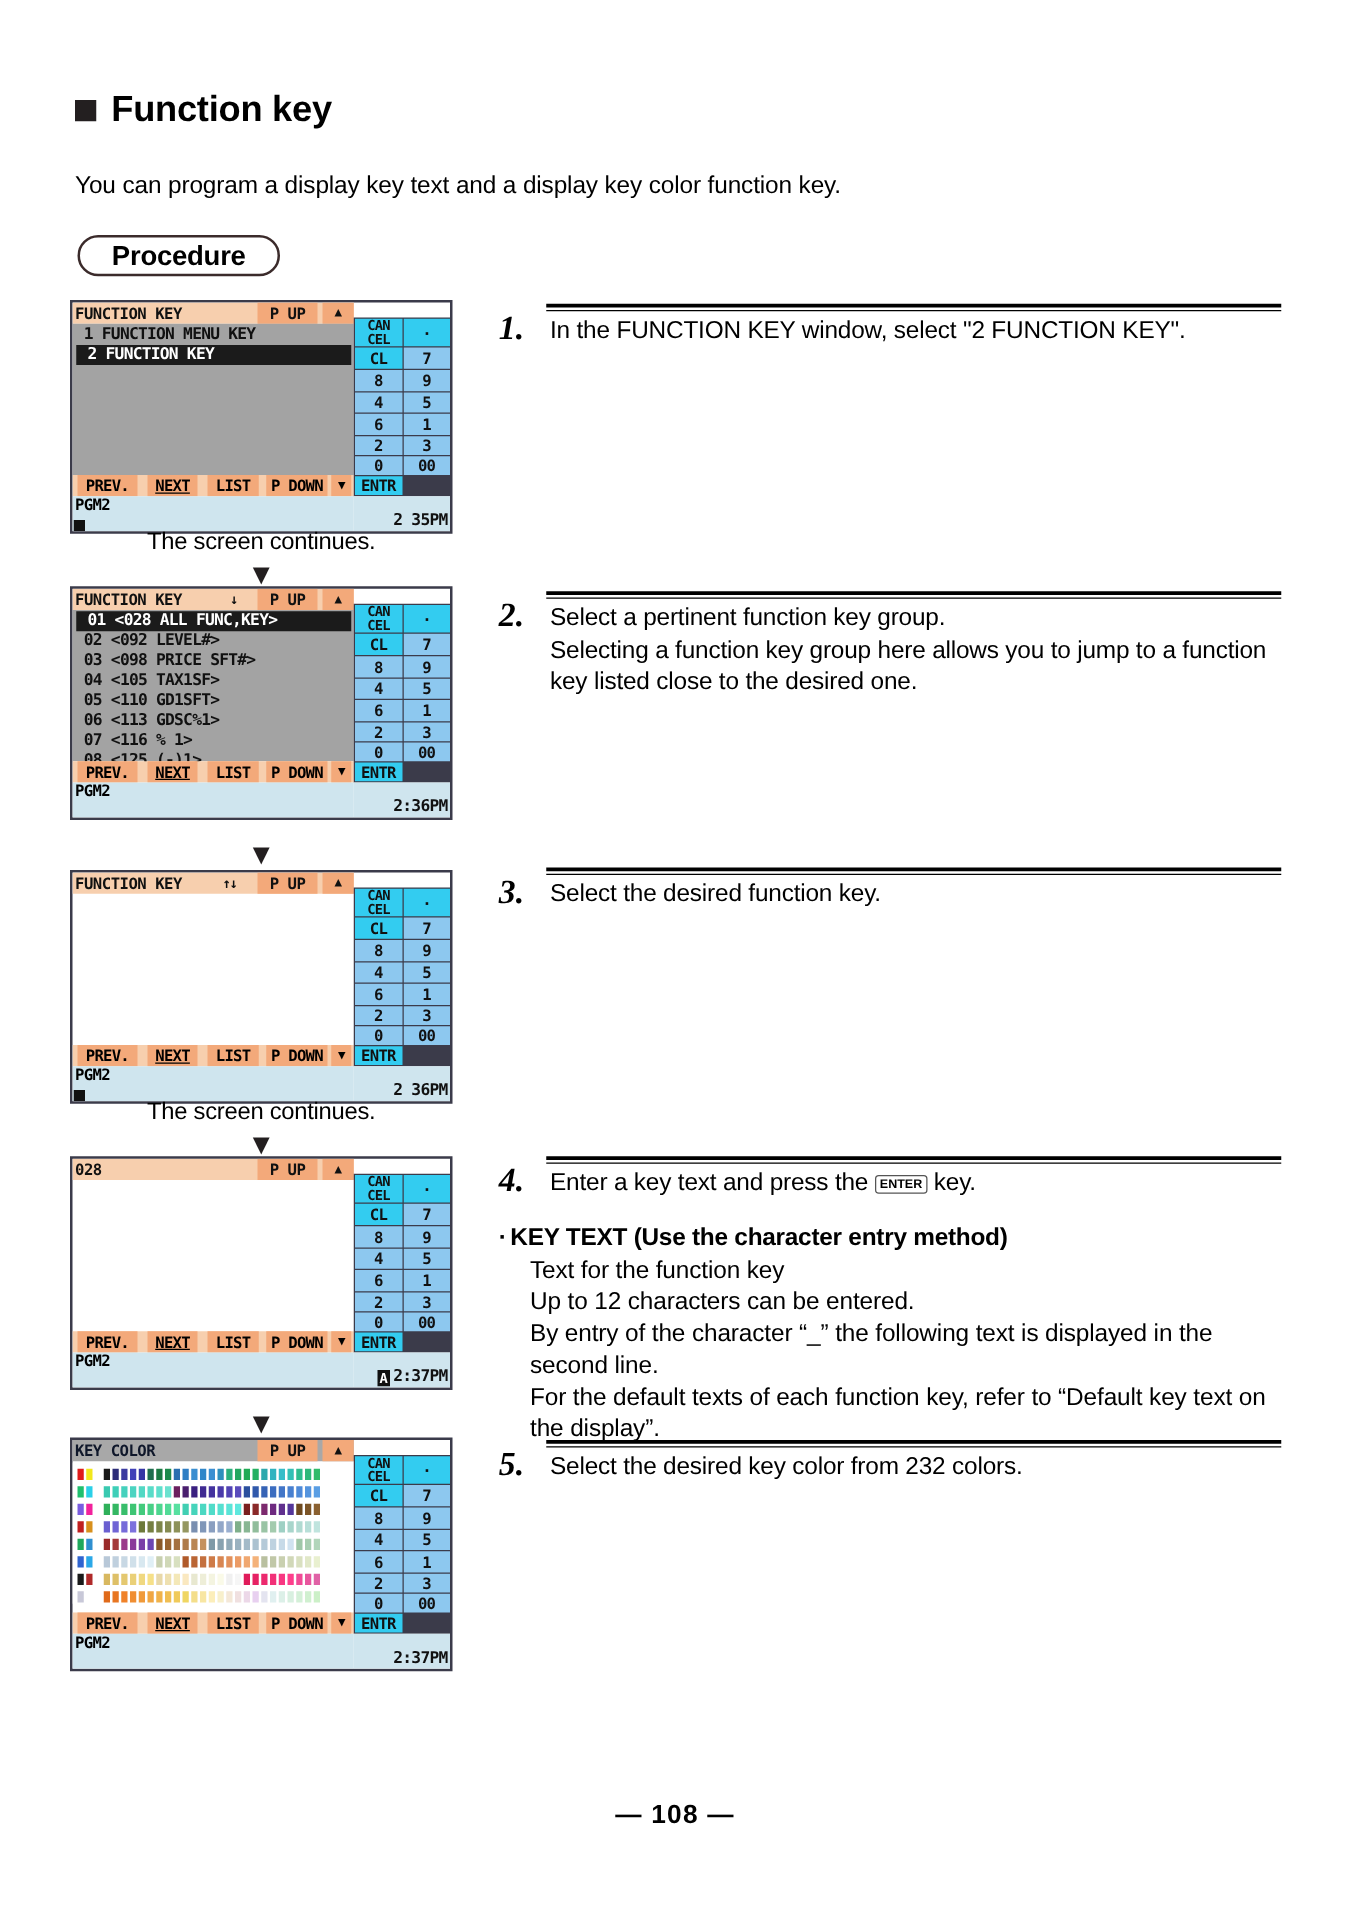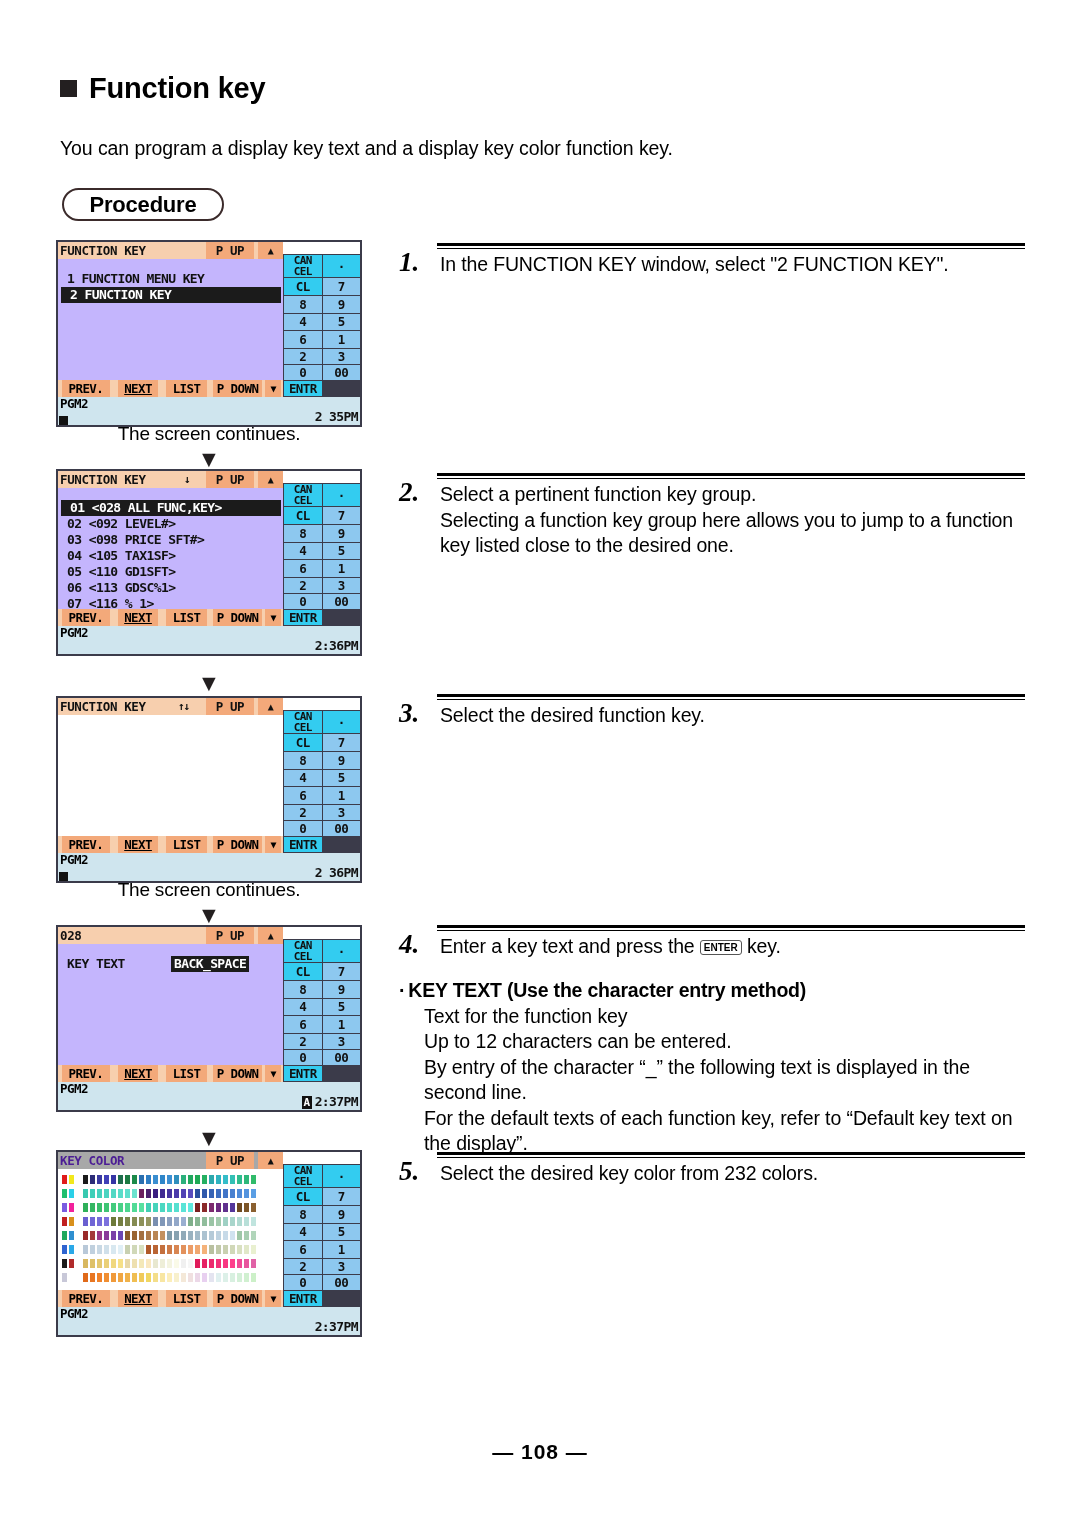--- a/index.html
+++ b/index.html
@@ -155,21 +155,21 @@
     font-size: 12.5px;
     font-weight: bold;
     color: #111;
     letter-spacing: -0.4px;
   }
   .lcd-titlebar.gray { background: #a8a8a8; }
   .lcd-titlebar .t-title {
     padding-left: 2px;
     white-space: nowrap;
   }
-  .lcd-titlebar.gray .t-title { color: #4c1d95; }
+  .lcd-titlebar.gray .t-title { color: #0f172a; }
   .lcd-titlebar .t-scroll {
     position: absolute;
     left: 126px;
     font-size: 11px;
     letter-spacing: -1px;
   }
   .lcd-titlebar .t-pup {
     position: absolute;
     left: 148px;
     width: 48px;
@@ -188,22 +188,22 @@
     line-height: 17px;
     font-size: 10px;
   }
 
   .lcd-list {
     position: absolute;
     top: 17px;
     left: 0;
     right: 0;
     bottom: 45px;
-    background: #c4b5fd;
-    padding-top: 12px;
+    background: #a3a3a3;
+    padding-top: 1px;
   }
   .lcd-row {
     height: 16px;
     line-height: 16px;
     font-size: 13px;
     font-weight: bold;
     letter-spacing: -0.6px;
     padding-left: 9px;
     white-space: nowrap;
     color: #111;
@@ -573,26 +573,20 @@
 
 <div class="continues" style="top:879px;">The screen continues.</div>
 <div class="dn-arrow" style="top:904px;">▼</div>
 
 <div class="lcd" id="lcd4" style="top:925px;">
   <div class="lcd-main">
     <div class="lcd-titlebar">
       <span class="t-title">028</span>
       <span class="t-pup">P UP</span>
       <span class="t-uparrow">▲</span>
-    </div>
-    <div class="lcd-list">
-      <div class="lcd-row keytext">
-        <span>KEY TEXT</span>
-        <span class="valbox">BACK_SPACE</span>
-      </div>
     </div>
     <div class="lcd-fnbar">
       <span class="fn-prev">PREV.</span>
       <span class="fn-next">NEXT</span>
       <span class="fn-list">LIST</span>
       <span class="fn-pdown">P DOWN</span>
       <span class="fn-dn">▼</span>
     </div>
     <div class="lcd-status">
       <span class="mode">PGM2</span>

